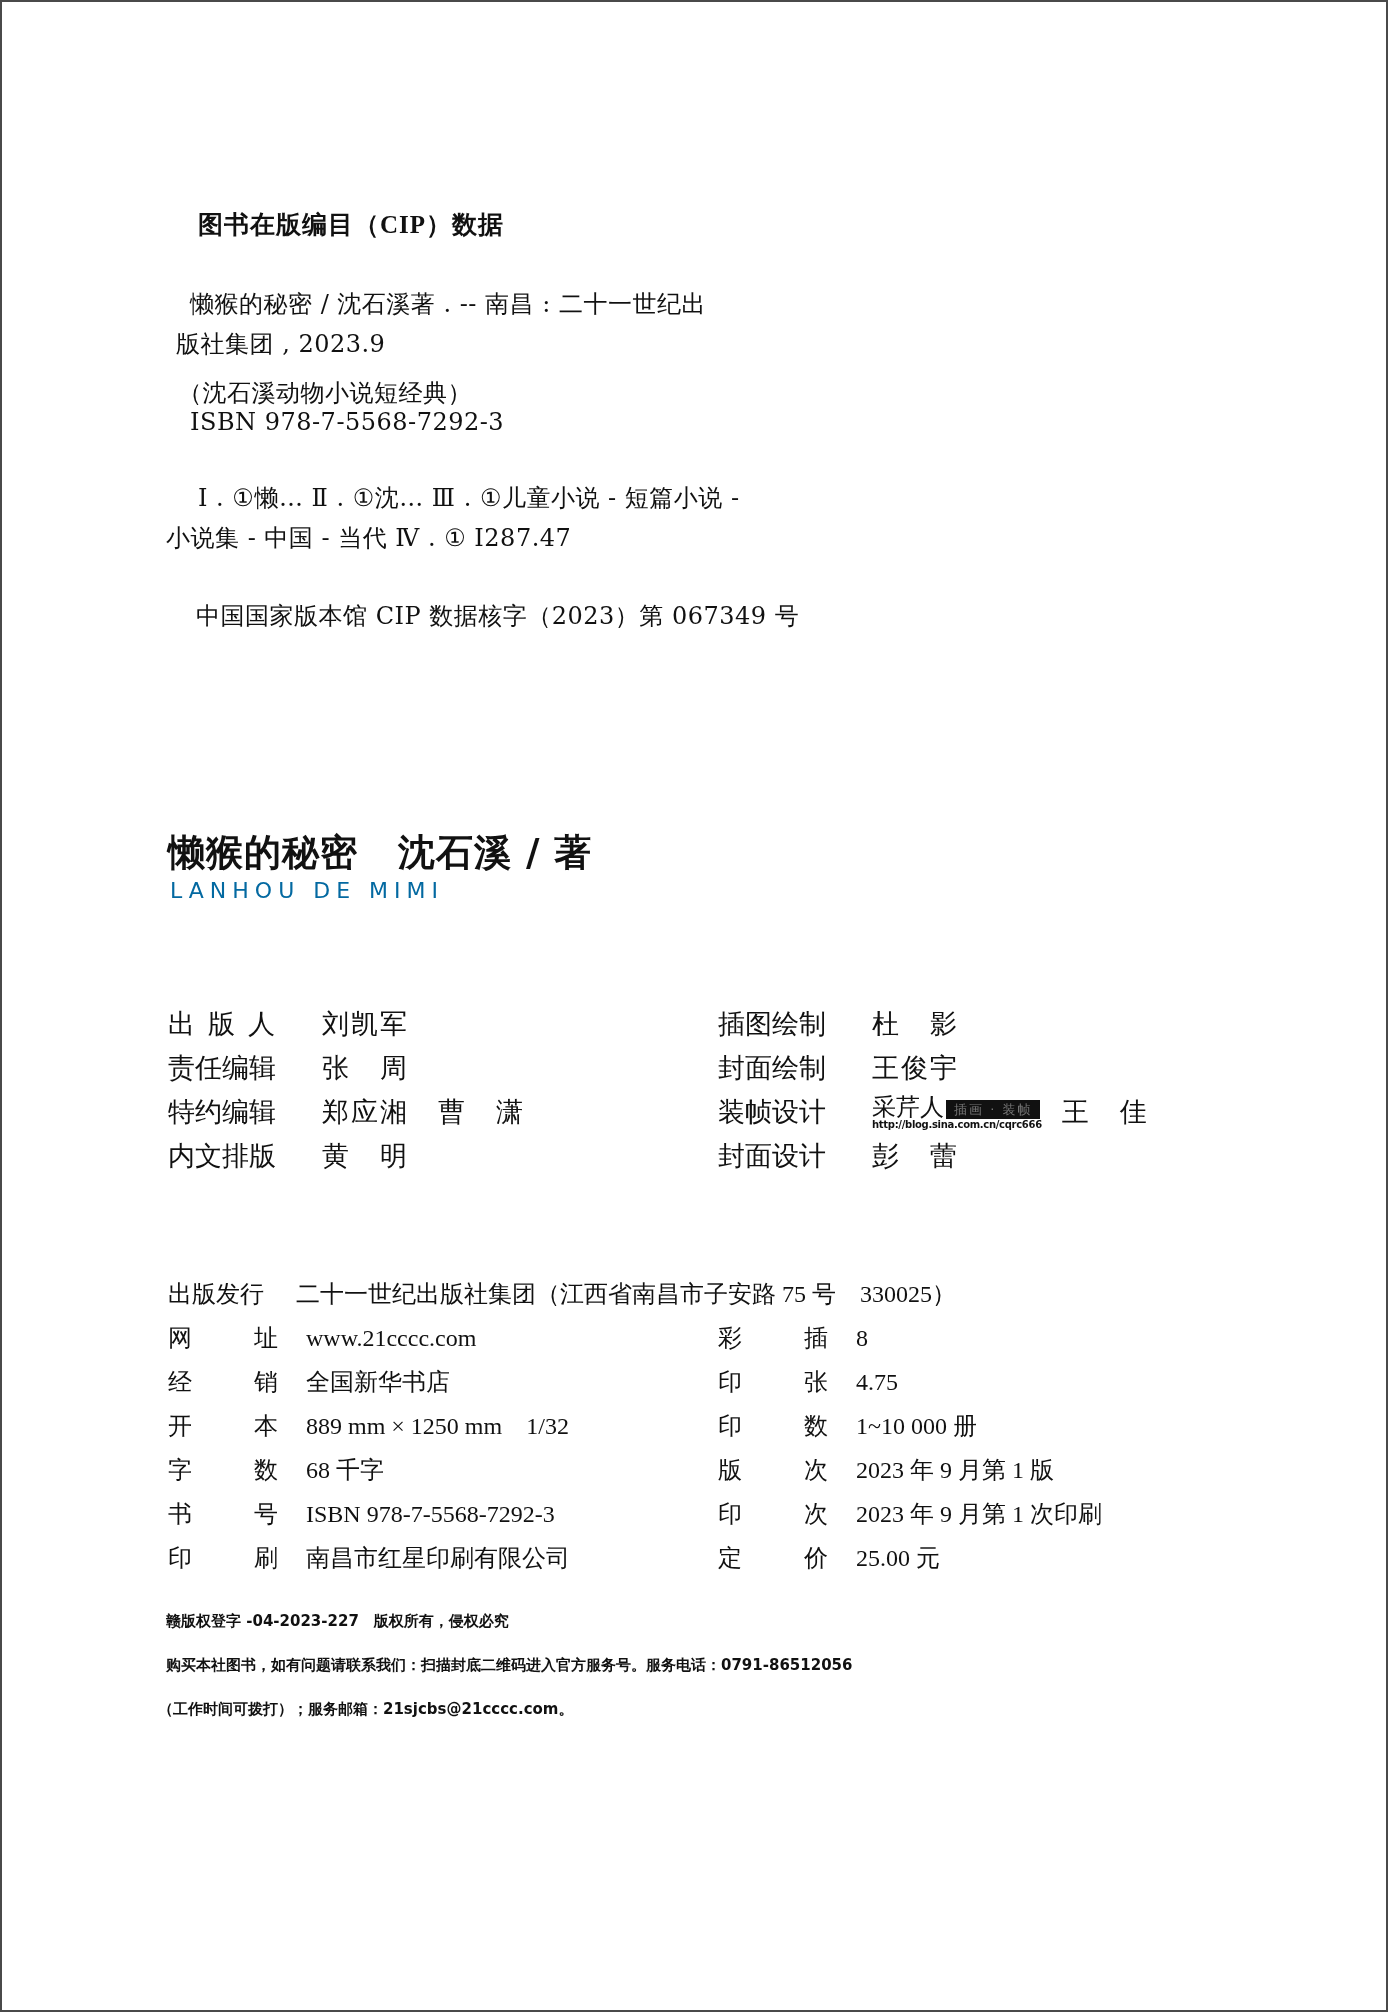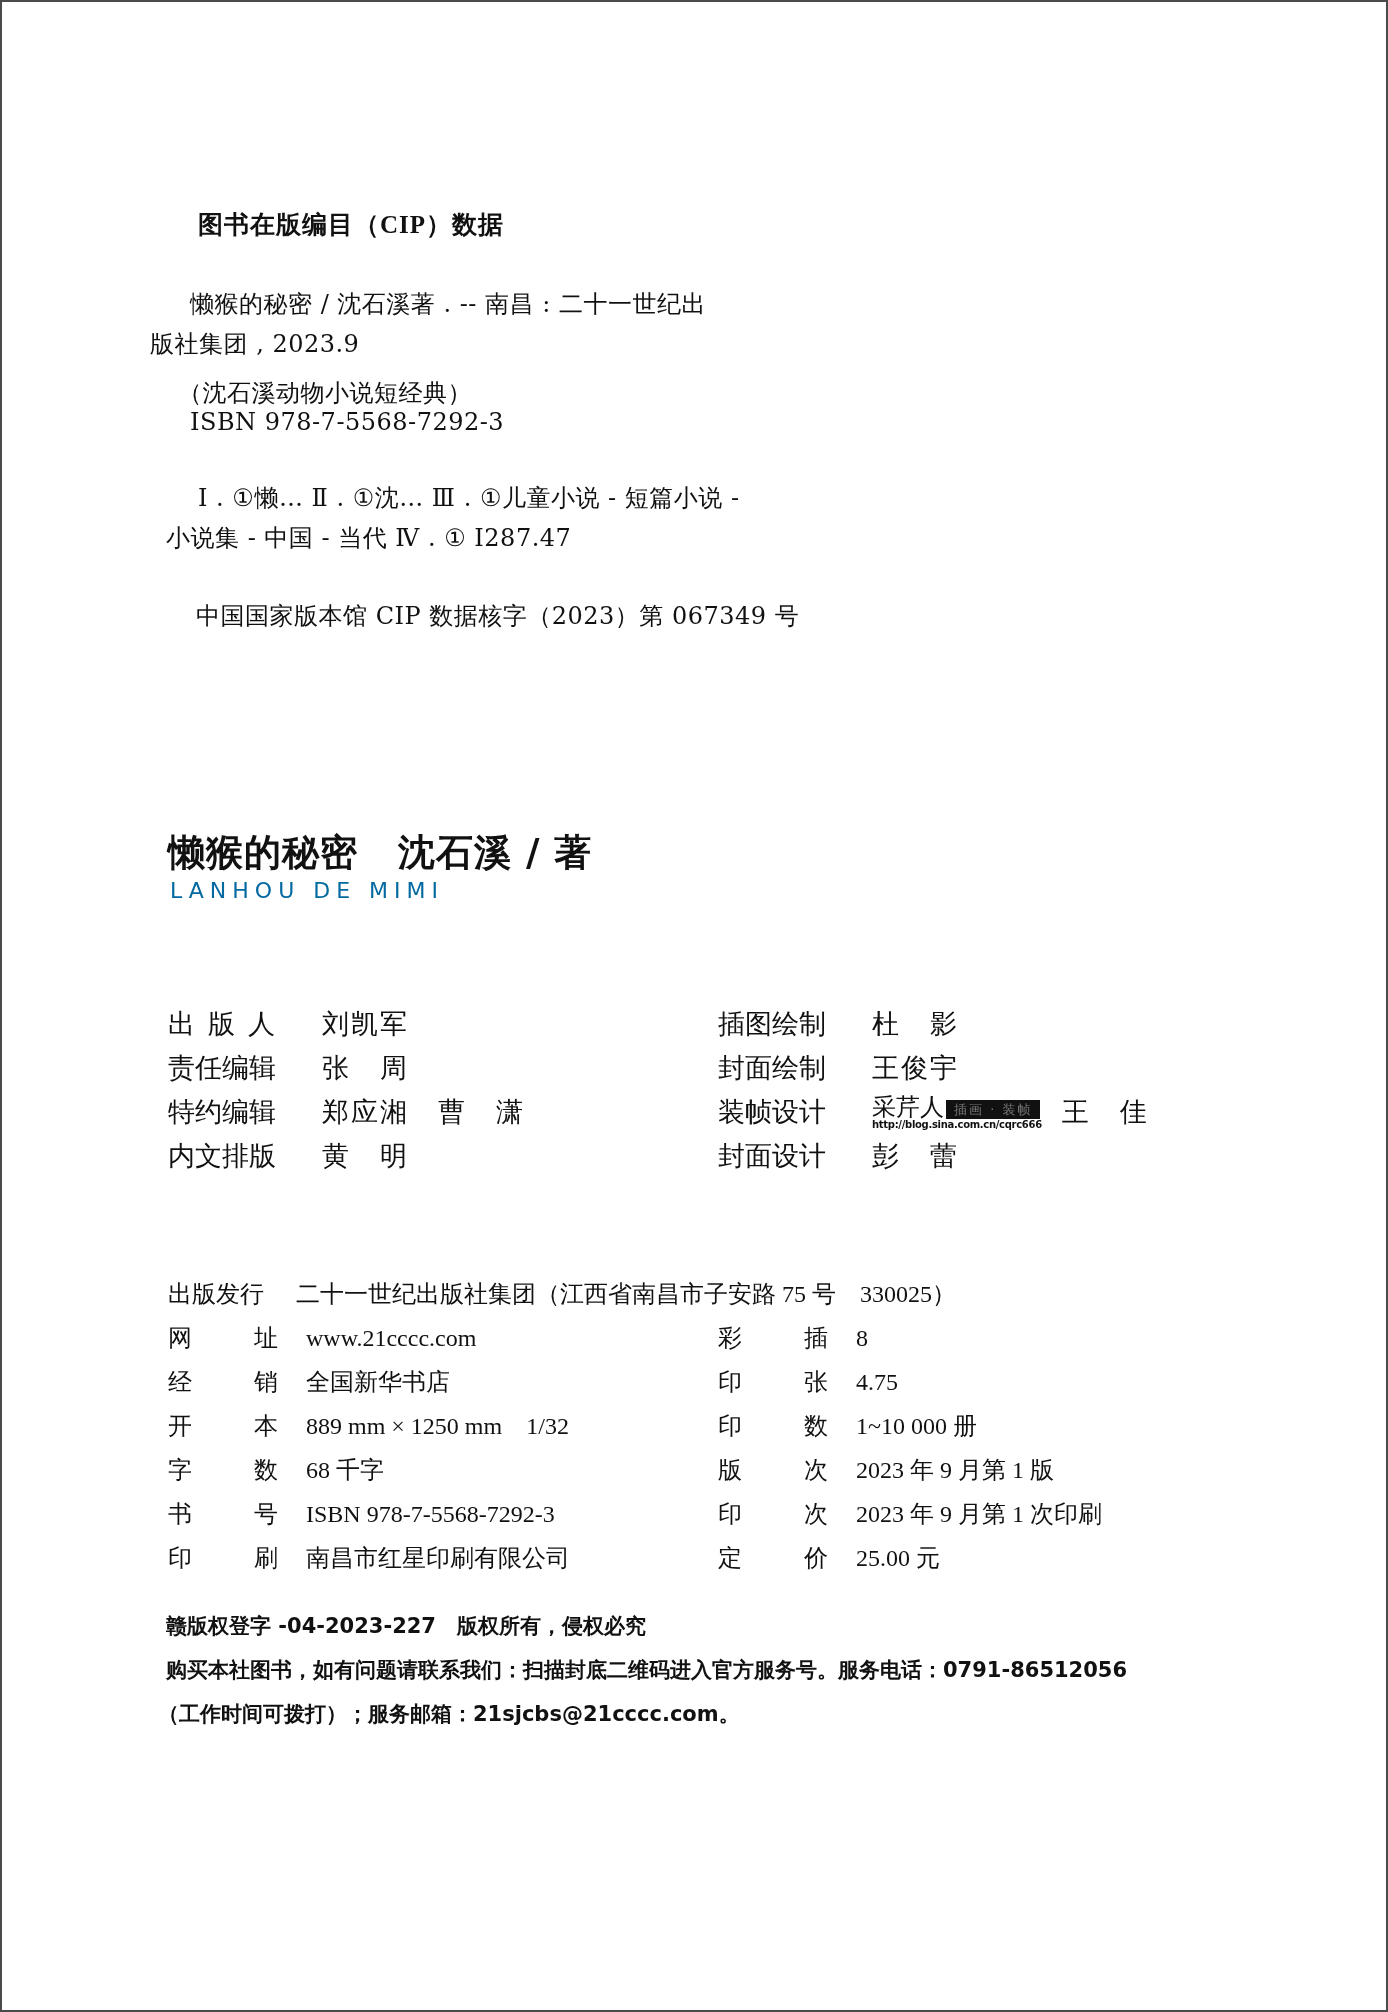--- a/index.html
+++ b/index.html
@@ -130,32 +130,32 @@
     .pub-value {
       font-family: "Liberation Serif", "DejaVu Serif", serif;
       font-size: 24px;
     }
 
     
     .legal {
       left: 164px;
       font-family: "DejaVu Sans", "Liberation Sans", sans-serif;
       font-weight: bold;
-      font-size: 21px;
+      font-size: 15px;
     }
   </style>
 </head>
 <body>
 
 <div class="page-frame">
 
   <div class="abs cip-heading">图书在版编目（CIP）数据</div>
 
   <div class="abs cip-line" style="left:188px; top:282px;">懒猴的秘密 / 沈石溪著 . -- 南昌 : 二十一世纪出</div>
-  <div class="abs cip-line" style="left:148px; top:322px;">版社集团 , 2023.9</div>
+  <div class="abs cip-line" style="left:174px; top:322px;">版社集团 , 2023.9</div>
   <div class="abs cip-line" style="left:176px; top:371px;">（沈石溪动物小说短经典）</div>
   <div class="abs cip-line" style="left:188px; top:400px;">ISBN 978-7-5568-7292-3</div>
 
   <div class="abs cip-line" style="left:196px; top:476px;">Ⅰ . ①懒… Ⅱ . ①沈… Ⅲ . ①儿童小说 - 短篇小说 -</div>
   <div class="abs cip-line" style="left:164px; top:516px;">小说集 - 中国 - 当代 Ⅳ . ① I287.47</div>
 
   <div class="abs cip-line" style="left:194px; top:594px;">中国国家版本馆 CIP 数据核字（2023）第 067349 号</div>
 
   <div class="abs title-line">
     <span>懒猴的秘密</span><span class="gap"></span><span>沈石溪 / 著</span>

